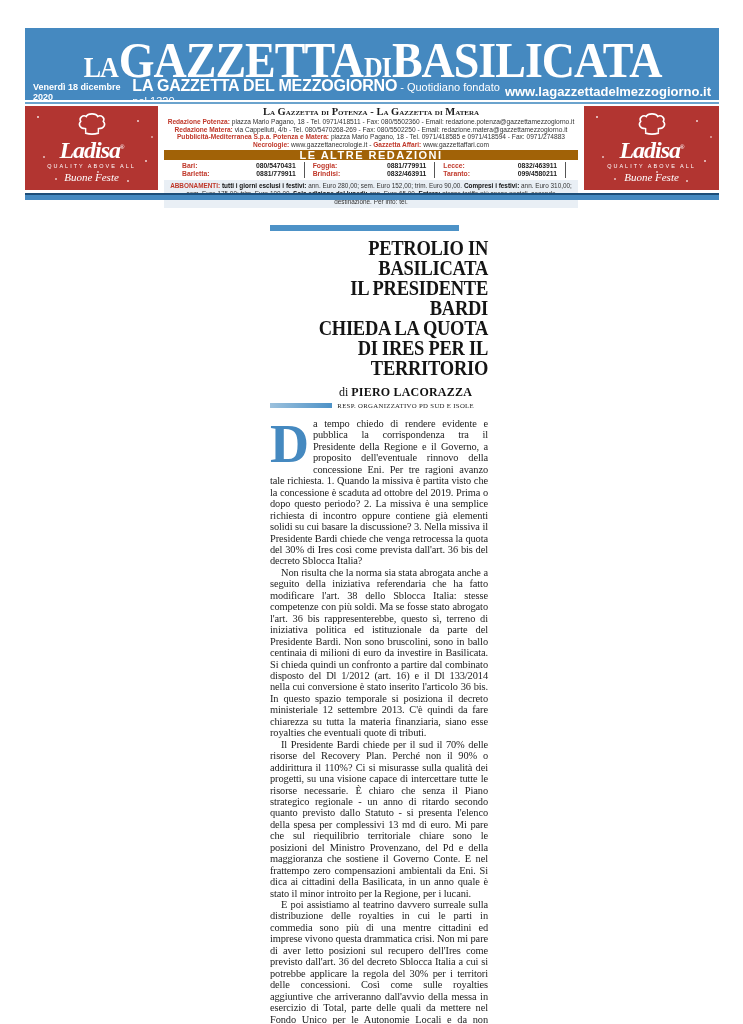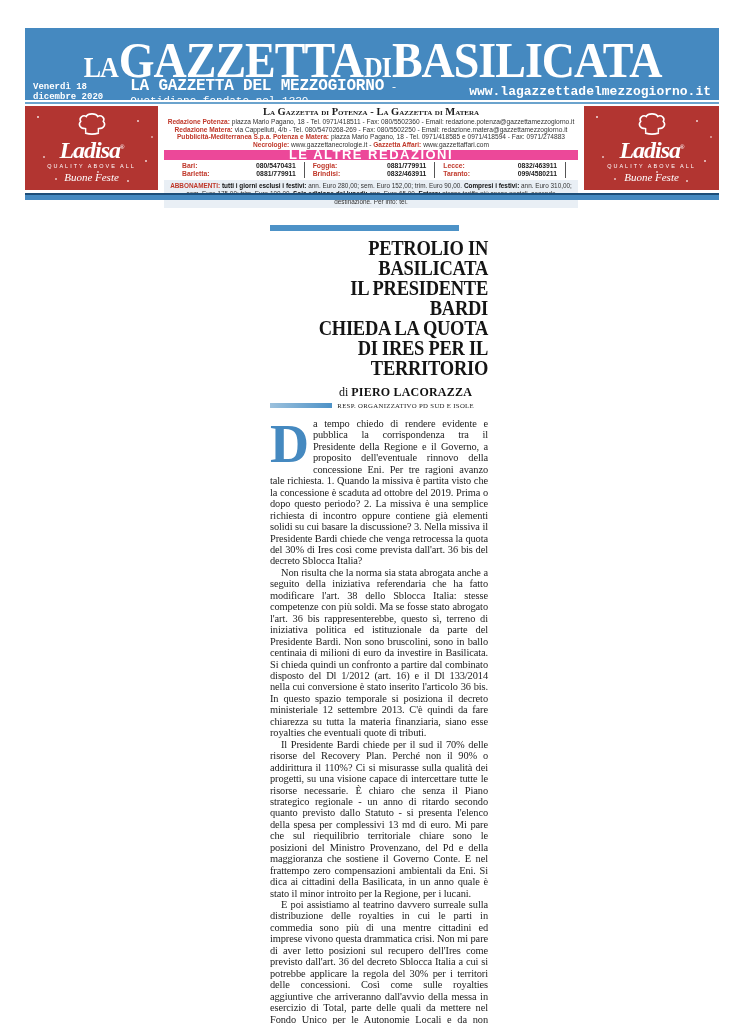--- a/index.html
+++ b/index.html
@@ -17,21 +17,21 @@
   .logo { color:#fff; font-weight:bold; white-space:nowrap;
     display:flex; align-items:baseline; letter-spacing:-1px;
     transform:scaleY(1.12); }
   .logo .lg { font-size:46px; }
   .logo .sm { font-size:26px; margin:0 1px; }
 
   .dateband {
     position:absolute; left:25px; top:83px; width:694px; height:17px;
     background:#4589c0; color:#fff; display:flex; align-items:center;
     justify-content:space-between; padding:0 8px;
-    font-family:Liberation Mono, monospace;
+    font-family:Liberation Sans, sans-serif;
   }
   .dateband .date { font-size:9px; font-weight:bold; }
   .dateband .center { font-size:11px; }
   .dateband .center b { font-size:16px; letter-spacing:-0.2px;text-align:right; }
   .dateband .site { font-size:13px; font-weight:bold; }
   .thinline { position:absolute; left:25px; top:102px; width:694px; height:2px; background:#6ba3cd; }
 
   
   .midhead { position:absolute; left:25px; top:106px; width:694px; height:84px; display:flex; }
   .ad {
@@ -54,22 +54,22 @@
   .ad .greeting { font-size:11px; font-style:italic; margin-top:2px;
     text-underline-offset:2px; font-family:"Liberation Serif", serif; }
 
   .hcenter { flex:1 1 auto; padding:0 6px; font-family:"Liberation Sans", sans-serif;
     display:flex; flex-direction:column; }
   .editions { text-align:center; font-family:"Liberation Serif", serif; font-weight:bold;
     font-variant:small-caps; font-size:10.5px; line-height:11px; color:#1a1a1a; }
   .contacts { text-align:center; font-size:6.6px; line-height:7.6px; color:#333; margin-top:1px; }
   .contacts .lbl { color:#c0392b; font-weight:bold; }
   .altre {
-    margin-top:2px; background:#ec4899; color:#fff; font-weight:bold; text-align:center;
-    font-size:13px; line-height:10px; letter-spacing:1.5px; height:10px;
+    margin-top:2px; background:#a16207; color:#fff; font-weight:bold; text-align:center;
+    font-size:11px; line-height:10px; letter-spacing:1.5px; height:10px;
   }
   .phones { display:flex; padding:2px 10px 1px; }
   .phone-group { flex:1 1 0; padding:0 8px; border-right:1px solid #555; }
   .phone-group:last-child { border-right:1px solid #555; margin-right:2px; }
   .phone-row { display:flex; justify-content:space-between; font-size:6.8px; line-height:8px; }
   .phone-row .city { color:#c0392b; font-weight:bold; }
   .phone-row .num { color:#222; font-weight:bold; }
   .abbonamenti {
     margin-top:1px; background:#e9eff5; font-size:6.4px; line-height:8px; color:#333;
     text-align:center; padding:2px 6px; flex:1 1 auto;

